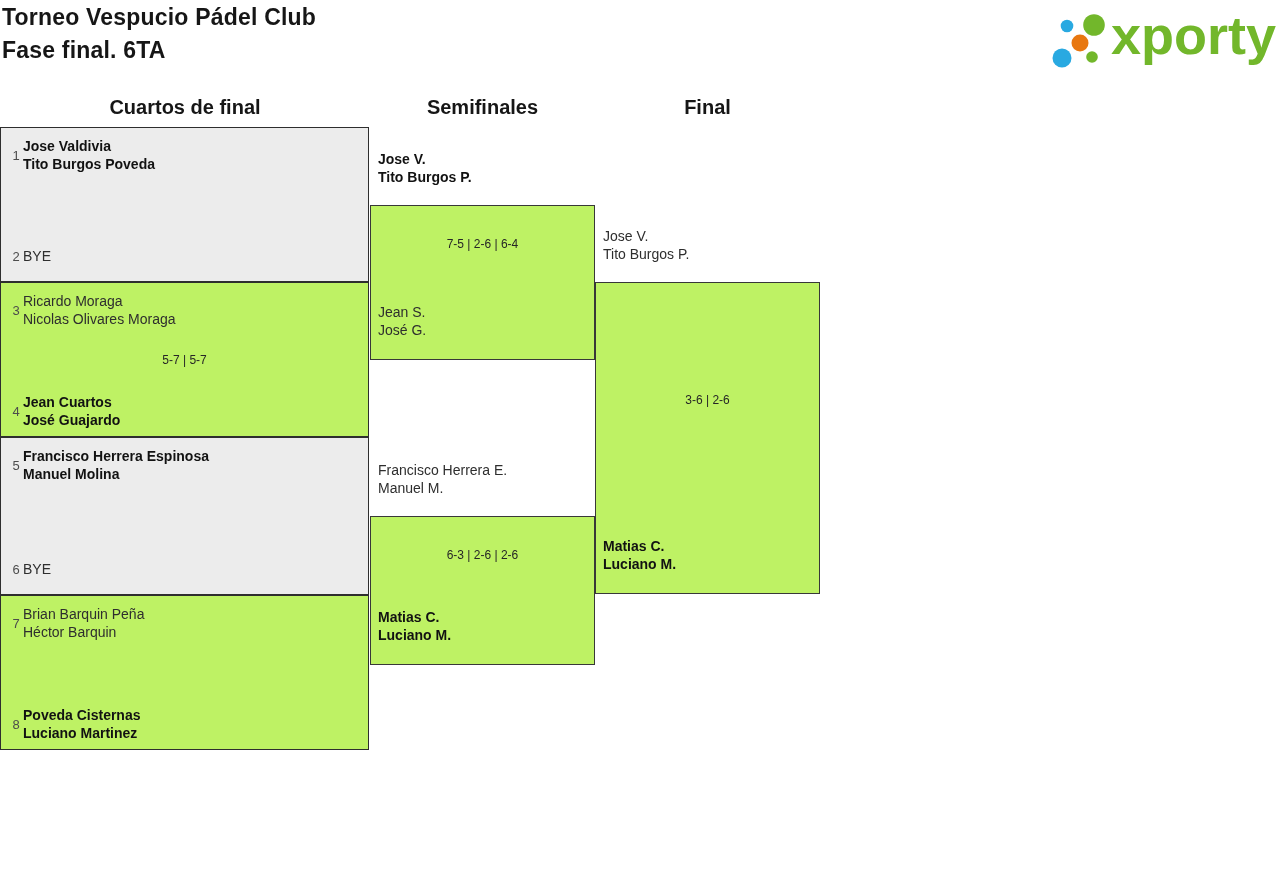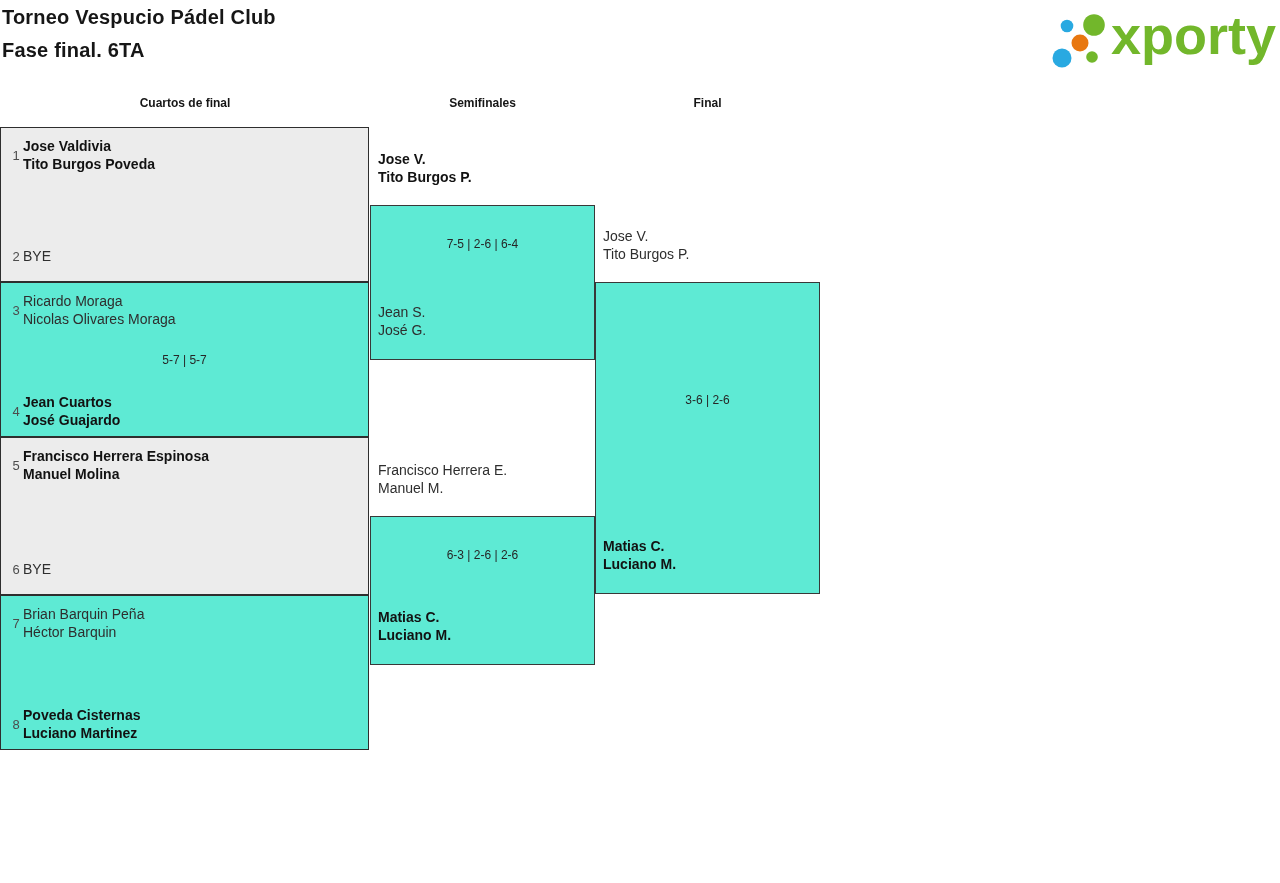--- a/index.html
+++ b/index.html
@@ -1,29 +1,29 @@
 <!DOCTYPE html>
 <html><head>
 <meta charset="utf-8">
 <style>
   html,body{margin:0;padding:0;}
   body{width:1280px;height:883px;background:#ffffff;
        font-family:"Liberation Sans","DejaVu Sans",sans-serif;color:#1b1b1b;}
   .stage{position:relative;width:1280px;height:883px;overflow:hidden;}
 
-  .page-title{position:absolute;left:2px;top:1px;font-size:20px;line-height:33px;
+  .page-title{position:absolute;left:2px;top:1px;font-size:23px;line-height:33px;
               font-weight:700;color:#161616;letter-spacing:.2px;}
 
   .round-header{position:absolute;top:96px;height:22px;text-align:center;
-                font-size:12px;font-weight:700;color:#161616;}
+                font-size:20px;font-weight:700;color:#161616;}
   .rh-0{left:0;width:370px;}
   .rh-1{left:370px;width:225px;}
   .rh-2{left:595px;width:225px;}
 
-  .match{position:absolute;border:1.5px solid #2e2e2e;box-sizing:border-box;background:#5eead4;}
+  .match{position:absolute;border:1.5px solid #2e2e2e;box-sizing:border-box;background:#bef264;}
   .qf{left:0;width:369px;}
   .qf1{top:127px;height:155px;background:#ececec;}
   .qf2{top:282px;height:155px;}
   .qf3{top:437px;height:158px;background:#ececec;}
   .qf4{top:595px;height:155px;}
   .sf{left:370px;width:225px;border-color:#383838;}
   .sf1{top:205px;height:155px;}
   .sf2{top:516px;height:149px;}
   .fin{left:595px;width:225px;top:282px;height:312px;border-color:#383838;}
 

